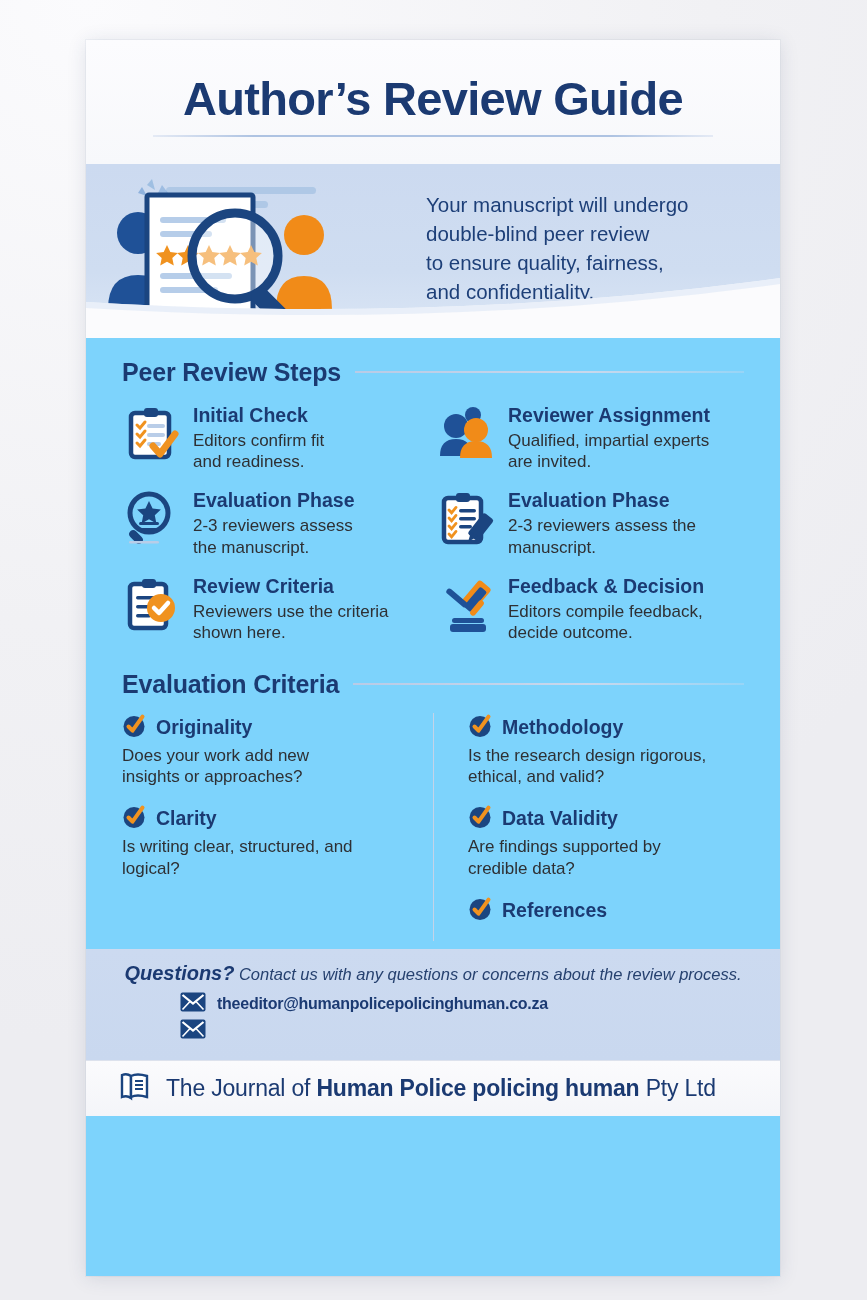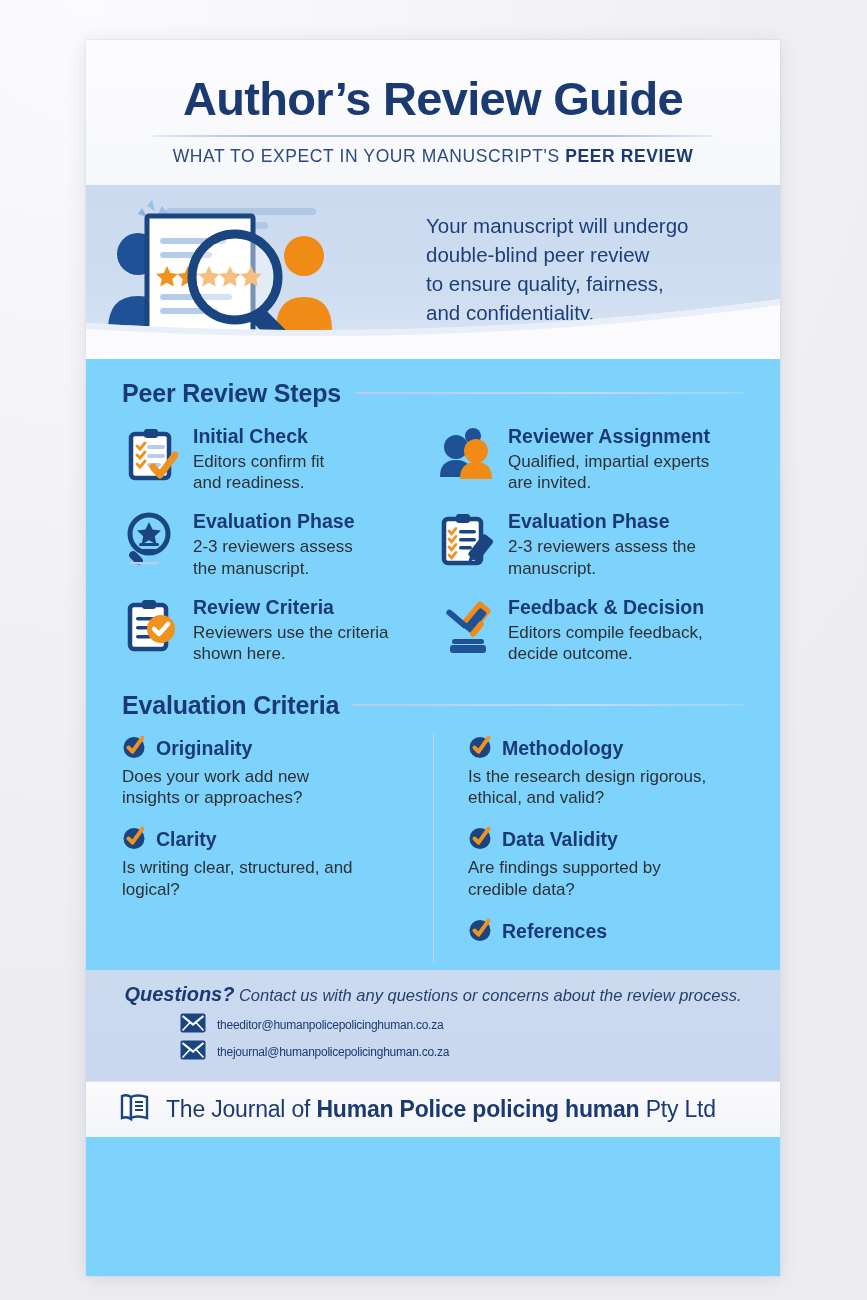--- a/index.html
+++ b/index.html
@@ -125,21 +125,21 @@
   }
   .contact-line { text-align:center; white-space:nowrap; margin-bottom:7px;font-style:italic; }
   .contact-q { font-size:20px; font-weight:bold; color:#1b3a72; }
   .contact-t { font-size:16.5px; color:#26416f; }
   .email-row {
     display:flex; align-items:center; gap:11px;
     padding-left:64px;
     margin:3px 0;
   }
   .email-text {
-    font-size:12px; font-weight:normal; color:#1b3a72;
+    font-size:16px; font-weight:bold; color:#1b3a72;
     letter-spacing:-0.25px; white-space:nowrap;
   }
 
   
   .bottombar {
     height:56px;
     background:linear-gradient(180deg,#fbfbfd 0%,#f4f5f9 100%);
     display:flex; align-items:center; gap:14px;
     padding-left:32px;
     border-top:1px solid rgba(150,170,205,0.25);
@@ -148,21 +148,20 @@
   .bottom-text b { font-weight:bold; }
 </style>
 </head>
 <body>
 
 <div class="card">
 
   <div class="header">
     <div class="title">Author’s Review Guide</div>
     <div class="title-rule"></div>
-    <div class="subtitle"><span>WHAT TO EXPECT IN YOUR MANUSCRIPT'S </span><b>PEER REVIEW</b></div>
   </div>
 
   <div class="hero">
     <div class="hero-inner">
       <div class="hero-art">
         <svg width="316" height="160" viewBox="0 0 316 160">
 
           <ellipse cx="150" cy="146" rx="130" ry="10" fill="#b9cce6" opacity="0.55"></ellipse>
 
           <rect x="62" y="16" width="150" height="7" rx="3.5" fill="#a9c4e4" opacity="0.85"></rect>
@@ -473,21 +472,20 @@
     </div>
 
     <div class="email-row">
       <span>
         <svg width="26" height="20" viewBox="0 0 26 20">
           <rect x="0.5" y="0.5" width="25" height="19" rx="2" fill="#1b4580"></rect>
           <path d="M2.5 3 L13 11.5 L23.5 3" stroke="#ffffff" stroke-width="2.2" fill="none"></path>
           <path d="M2.5 17.5 L10 9.5 M23.5 17.5 L16 9.5" stroke="#ffffff" stroke-width="1.6" fill="none"></path>
         </svg>
       </span>
-      <span class="email-text">thejournal@humanpolicepolicinghuman.co.za</span>
     </div>
   </div>
 
   <div class="bottombar">
     <span>
       <svg width="34" height="34" viewBox="0 0 34 34">
         <path d="M4 6 q5 -2 9 1 l0 22 q-4 -3 -9 -1 z" fill="#ffffff" stroke="#1b4580" stroke-width="2.4"></path>
         <path d="M13 7 q6 -3 16 0 l0 21 q-10 -3 -16 0 z" fill="#ffffff" stroke="#1b4580" stroke-width="2.4"></path>
         <g stroke="#1b4580" stroke-width="2">
           <path d="M17 12 h8"></path>

